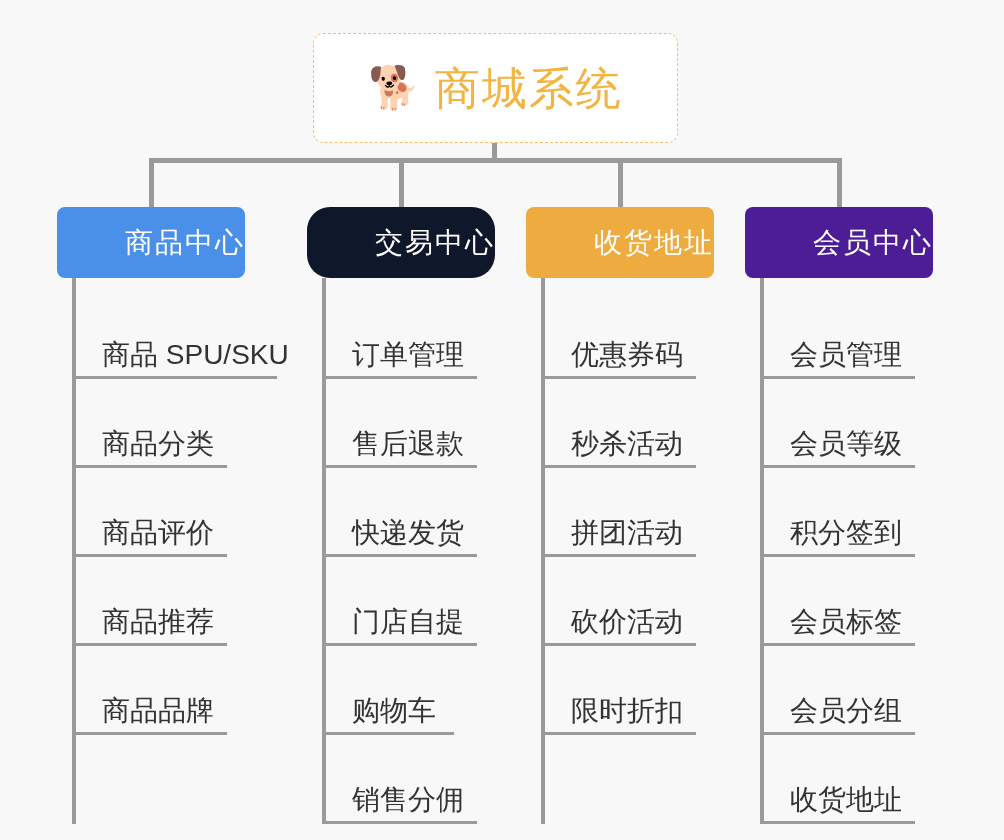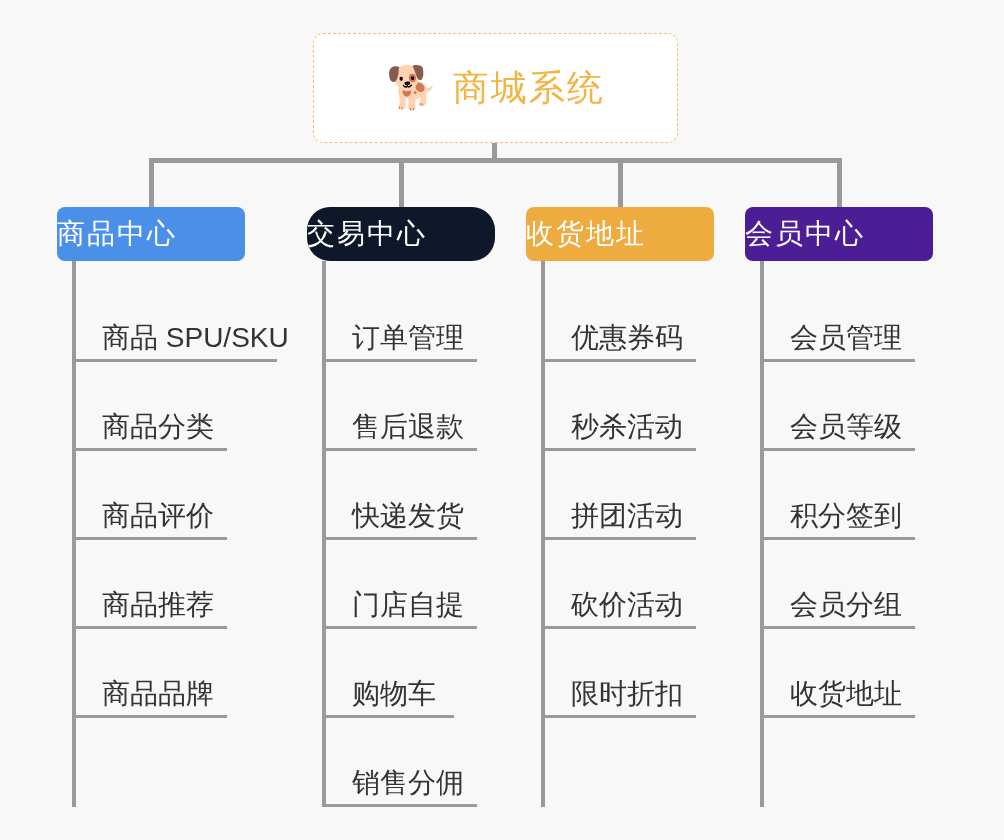--- a/index.html
+++ b/index.html
@@ -38,21 +38,21 @@
     align-items: center;
     justify-content: center;
     gap: 14px;
   }
   .root-emoji {
     font-size: 42px;
     line-height: 1;
     font-family: "DejaVu Sans", sans-serif;
   }
   .root-title {
-    font-size: 36px;
+    font-size: 45px;
     color: #f2b544;
     letter-spacing: 2px;
     line-height: 1;
     white-space: nowrap;
   }
 
   
   .conn {
     position: absolute;
     background: #9a9a9a;
@@ -77,25 +77,25 @@
 
   
   .column {
     position: absolute;
     top: 207px;
     width: 188px;
   }
 
   .cat-box {
     width: 188px;
-    height: 54px;
+    height: 71px;
     border-radius: 8px;
     display: flex;
     align-items: center;
-    justify-content: flex-start;
+    justify-content: flex-end;
     box-sizing: border-box;
   }
   .cat-label {
     color: #ffffff;
     font-size: 28px;
     letter-spacing: 2px;
     line-height: 1;
     white-space: nowrap;
   }
 
@@ -260,20 +260,24 @@
           </div>
           <div class="leaf-item">
             <span class="leaf-text">会员等级</span>
             <div class="leaf-rule" style="width: 155px; background: rgb(154, 154, 154);"></div>
           </div>
           <div class="leaf-item">
             <span class="leaf-text">积分签到</span>
             <div class="leaf-rule" style="width: 155px; background: rgb(154, 154, 154);"></div>
           </div>
           <div class="leaf-item">
+            <span class="leaf-text">会员标签</span>
+            <div class="leaf-rule" style="width: 155px; background: rgb(154, 154, 154);"></div>
+          </div>
+          <div class="leaf-item">
             <span class="leaf-text">会员分组</span>
             <div class="leaf-rule" style="width: 155px; background: rgb(154, 154, 154);"></div>
           </div>
           <div class="leaf-item">
             <span class="leaf-text">收货地址</span>
             <div class="leaf-rule" style="width: 155px; background: rgb(154, 154, 154);"></div>
           </div>
         </div>
       </div>
     </div>

